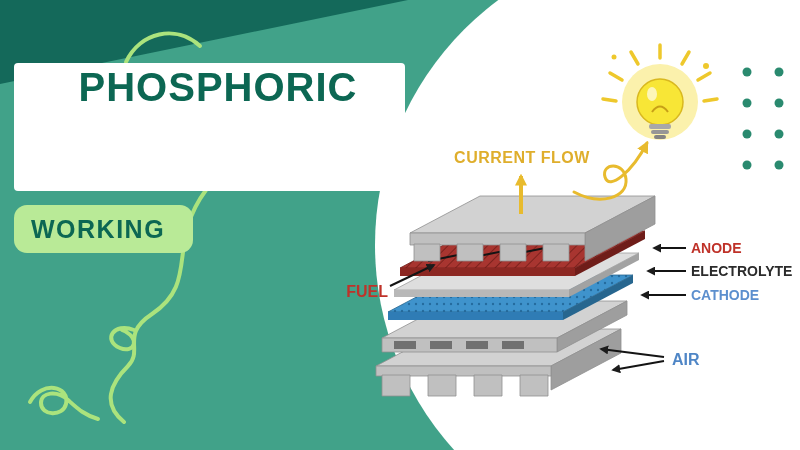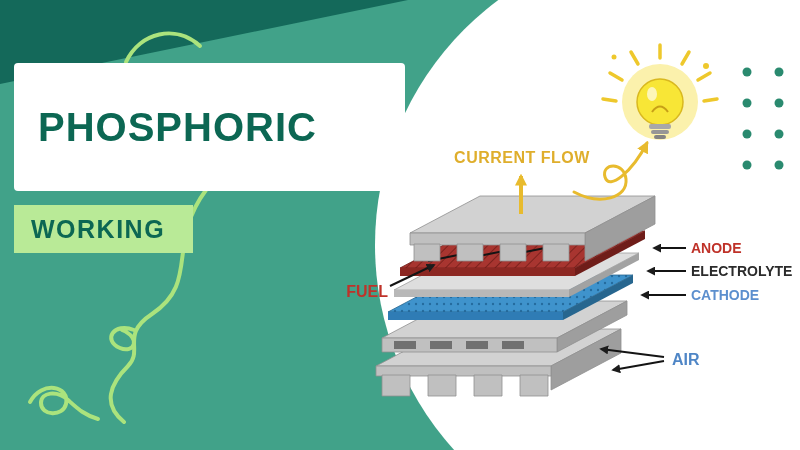--- a/index.html
+++ b/index.html
@@ -4,31 +4,31 @@
 <style>
   html,body{margin:0;padding:0;background:#222;}
   .canvas{
     position:relative;width:800px;height:450px;overflow:hidden;
     background:#41a289;font-family:"Liberation Sans",sans-serif;
   }
   .bg-svg,.diagram-svg{position:absolute;left:0;top:0;}
   .diagram-svg{z-index:3;}
   .title-card{
     position:absolute;left:14px;top:63px;width:391px;height:128px;
-    background:#ffffff;border-radius:4px;display:flex;flex-direction:column;
-    justify-content:center;padding-left:24px;box-sizing:border-box;z-index:2;
+    background:#ffffff;border-radius:4px;display:flex;
+    justify-content:center;padding-left:17px;box-sizing:border-box;z-index:2;
   }
   .title-line{
     font-size:40px;font-weight:700;color:#0c6753;letter-spacing:1px;line-height:1.22;
     white-space:nowrap;
   }
   .badge{
     position:absolute;left:14px;top:205px;height:48px;min-width:178px;
     background:#b9ea97;display:flex;align-items:center;
-    padding:0 28px 0 17px;box-sizing:border-box;z-index:2;
+    padding:0 28px 0 17px;box-sizing:border-box;z-index:2;border-radius:13px;
   }
   .badge-label{font-size:25px;font-weight:700;color:#0c6753;letter-spacing:1.5px;}
   .diagram-svg text{font-family:"Liberation Sans",sans-serif;font-weight:bold;}
   .t-gold{fill:#dfae2c;font-size:16px;letter-spacing:.5px;}
   .t-red{fill:#bf3229;font-size:14px;}
   .t-red-big{fill:#bf3229;font-size:16px;}
   .t-dark{fill:#2b2b2b;font-size:14px;}
   .t-blue{fill:#5c8fce;font-size:14px;}
   .t-air{fill:#4f86c6;font-size:16px;}
 </style>

